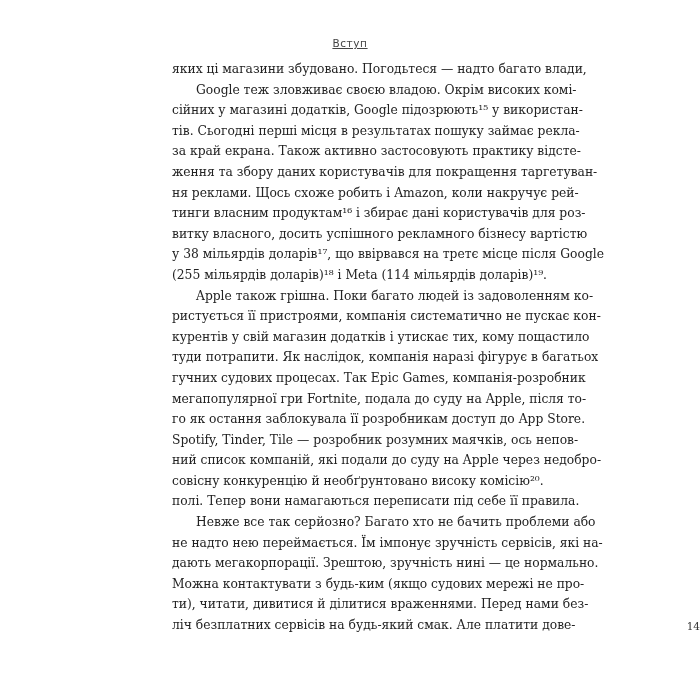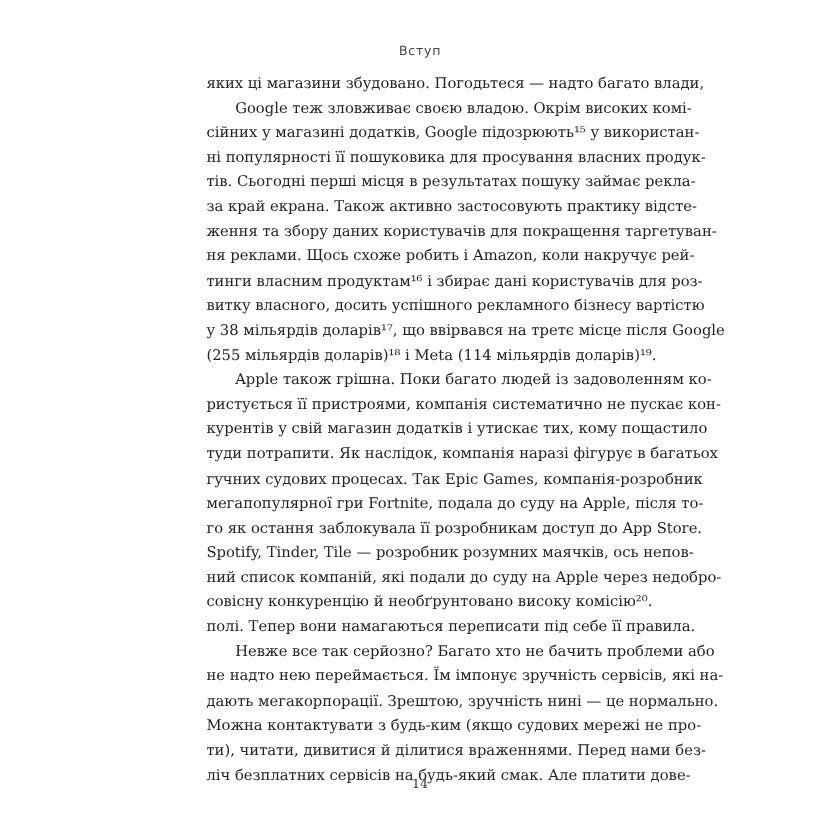--- a/index.html
+++ b/index.html
@@ -1,42 +1,41 @@
 <!DOCTYPE html>
 <html><head>
 <meta charset="utf-8">
 <style>
   html, body { margin:0; padding:0; background:#ffffff; }
   body { width:700px; height:700px; position:relative; overflow:hidden; }
   .running-head {
     position:absolute; top:37px; left:0; width:700px; text-align:center;
-    font-family:"DejaVu Sans", sans-serif; font-size:10.5px; letter-spacing:0.6px; color:#444;
+    font-family:"DejaVu Sans", sans-serif; font-size:10.5px; letter-spacing:0.6px; color:#444;text-decoration:underline;
   }
   .text-block {
     position:absolute; top:59px; left:172px; width:358px;
     font-family:"DejaVu Serif", serif; font-size:12.3px; line-height:20.6px; color:#222;
   }
   .line { display:block; white-space:nowrap; text-align:justify; text-align-last:justify; height:20.6px; overflow:visible; }
   .line.last { text-align-last:left; }
   .line.indent { padding-left:24px; }
   .folio {
-    position:absolute; top:648px; left:0; width:700px; text-align:center;
+    position:absolute; top:620px; left:0; width:700px; text-align:right;
     font-family:"DejaVu Serif", serif; font-size:10.5px; color:#333;
   }
 </style>
 </head>
 <body>
 
 <div class="running-head">Вступ</div>
 
 <div class="text-block" id="text-block">
     <span class="line">яких ці магазини збудовано. Погодьтеся — надто багато влади,</span>
     <span class="line indent">Google теж зловживає своєю владою. Окрім високих комі-</span>
     <span class="line">сійних у магазині додатків, Google підозрюють¹⁵ у використан-</span>
-    <span class="line">ні популярності її пошуковика для просування власних продук-</span>
     <span class="line">тів. Сьогодні перші місця в результатах пошуку займає рекла-</span>
     <span class="line">за край екрана. Також активно застосовують практику відсте-</span>
     <span class="line">ження та збору даних користувачів для покращення таргетуван-</span>
     <span class="line">ня реклами. Щось схоже робить і Amazon, коли накручує рей-</span>
     <span class="line">тинги власним продуктам¹⁶ і збирає дані користувачів для роз-</span>
     <span class="line">витку власного, досить успішного рекламного бізнесу вартістю</span>
     <span class="line">у 38 мільярдів доларів¹⁷, що ввірвався на третє місце після Google</span>
     <span class="line last">(255 мільярдів доларів)¹⁸ і Meta (114 мільярдів доларів)¹⁹.</span>
     <span class="line indent">Apple також грішна. Поки багато людей із задоволенням ко-</span>
     <span class="line">ристується її пристроями, компанія систематично не пускає кон-</span>

